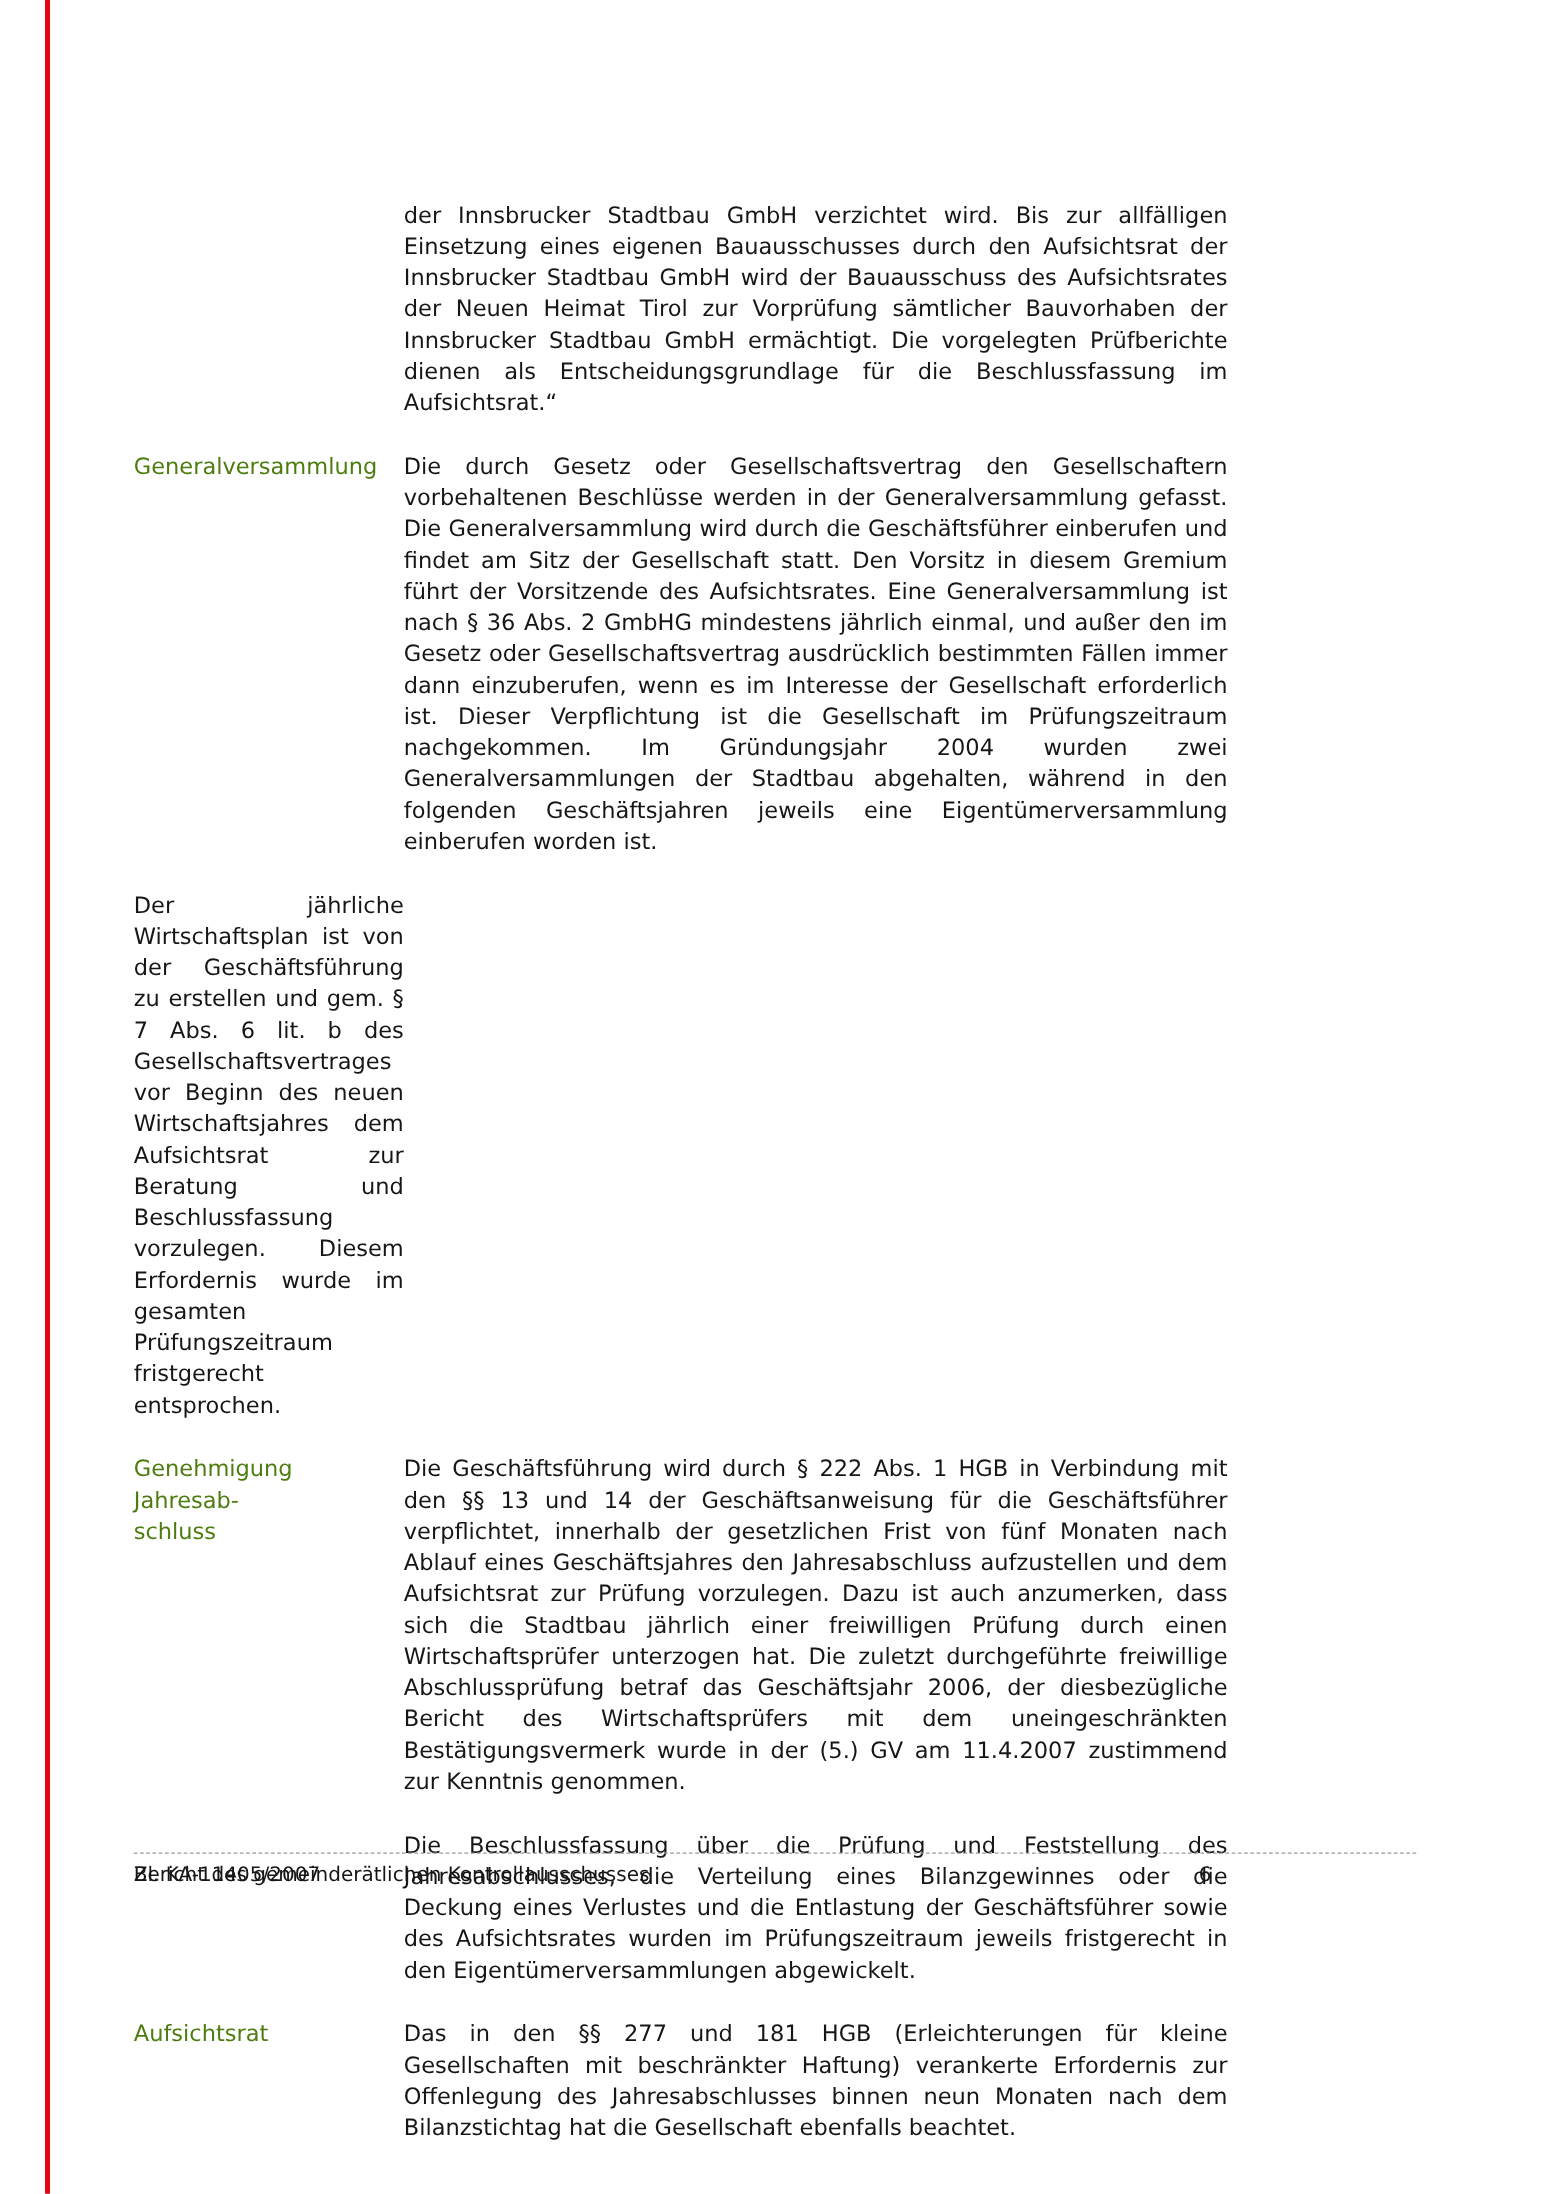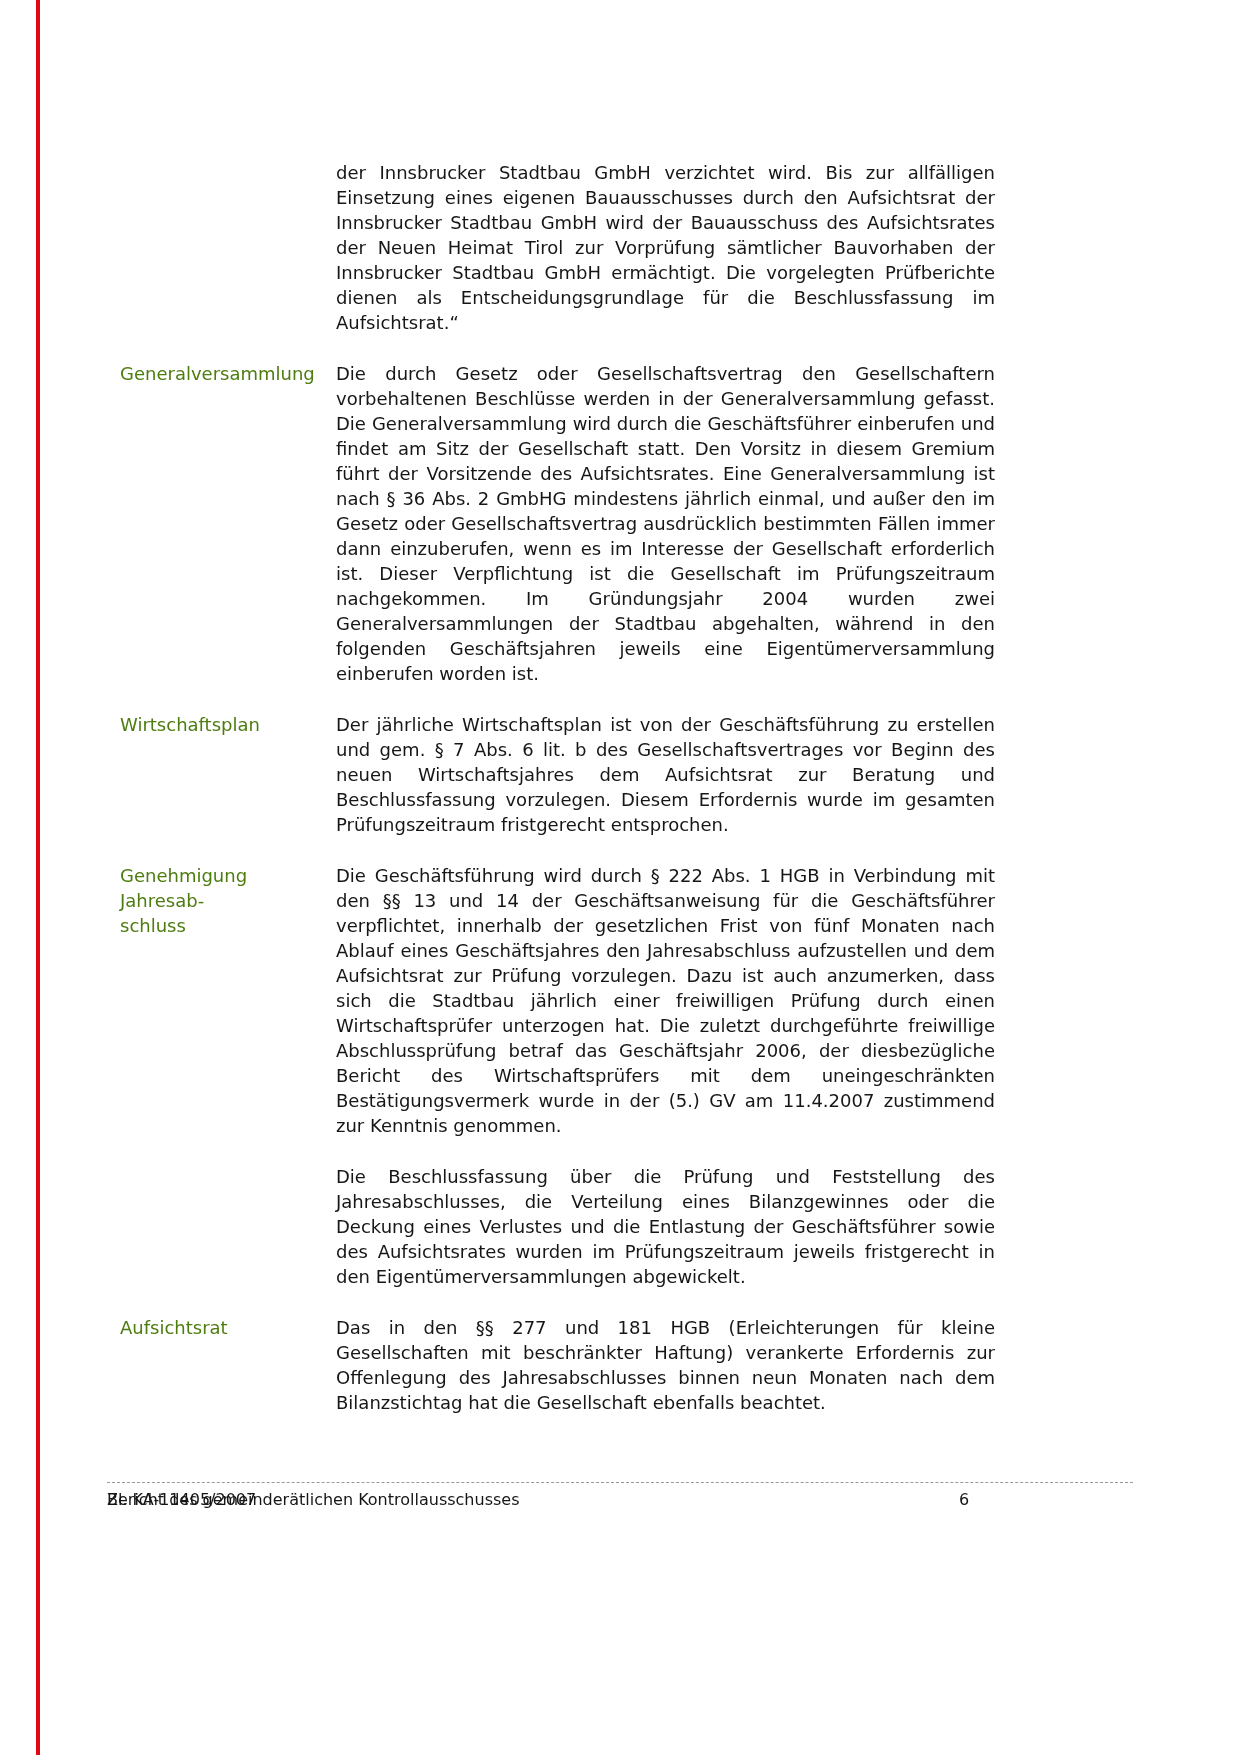--- a/index.html
+++ b/index.html
@@ -26,21 +26,20 @@
   .content {
     position: absolute;
     left: 107px;
     top: 160px;
     width: 875px;
   }
   .section {
     display: grid;
     grid-template-columns: 216px 659px;
     margin-bottom: 26px;
-    margin-left: 13px;
   }
   .margin-label {
     color: #4d7c0f;
     font-size: 18px;
     line-height: 25px;
     white-space: pre-line;
     padding-right: 10px;
   }
   .body-text p {
     margin: 0 0 26px 0;
@@ -95,21 +94,20 @@
   </section>
 
   <section class="section">
     <div class="margin-label">Generalversammlung</div>
     <div class="body-text">
       <p>Die durch Gesetz oder Gesellschaftsvertrag den Gesellschaftern vorbehaltenen Beschlüsse werden in der Generalversammlung gefasst. Die Generalversammlung wird durch die Geschäftsführer einberufen und findet am Sitz der Gesellschaft statt. Den Vorsitz in diesem Gremium führt der Vorsitzende des Aufsichtsrates. Eine Generalversammlung ist nach § 36 Abs. 2 GmbHG mindestens jährlich einmal, und außer den im Gesetz oder Gesellschaftsvertrag ausdrücklich bestimmten Fällen immer dann einzuberufen, wenn es im Interesse der Gesellschaft erforderlich ist. Dieser Verpflichtung ist die Gesellschaft im Prüfungszeitraum nachgekommen. Im Gründungsjahr 2004 wurden zwei Generalversammlungen der Stadtbau abgehalten, während in den folgenden Geschäftsjahren jeweils eine Eigentümerversammlung einberufen worden ist.</p>
     </div>
   </section>
 
   <section class="section">
-    <div class="margin-label">Wirtschaftsplan</div>
     <div class="body-text">
       <p>Der jährliche Wirtschaftsplan ist von der Geschäftsführung zu erstellen und gem. § 7 Abs. 6 lit. b des Gesellschaftsvertrages vor Beginn des neuen Wirtschaftsjahres dem Aufsichtsrat zur Beratung und Beschlussfassung vorzulegen. Diesem Erfordernis wurde im gesamten Prüfungszeitraum fristgerecht entsprochen.</p>
     </div>
   </section>
 
   <section class="section">
     <div class="margin-label">Genehmigung Jahresab-
 schluss</div>
     <div class="body-text">
       <p>Die Geschäftsführung wird durch § 222 Abs. 1 HGB in Verbindung mit den §§ 13 und 14 der Geschäftsanweisung für die Geschäftsführer verpflichtet, innerhalb der gesetzlichen Frist von fünf Monaten nach Ablauf eines Geschäftsjahres den Jahresabschluss aufzustellen und dem Aufsichtsrat zur Prüfung vorzulegen. Dazu ist auch anzumerken, dass sich die Stadtbau jährlich einer freiwilligen Prüfung durch einen Wirtschaftsprüfer unterzogen hat. Die zuletzt durchgeführte freiwillige Abschlussprüfung betraf das Geschäftsjahr 2006, der diesbezügliche Bericht des Wirtschaftsprüfers mit dem uneingeschränkten Bestätigungsvermerk wurde in der (5.) GV am 11.4.2007 zustimmend zur Kenntnis genommen.</p>

